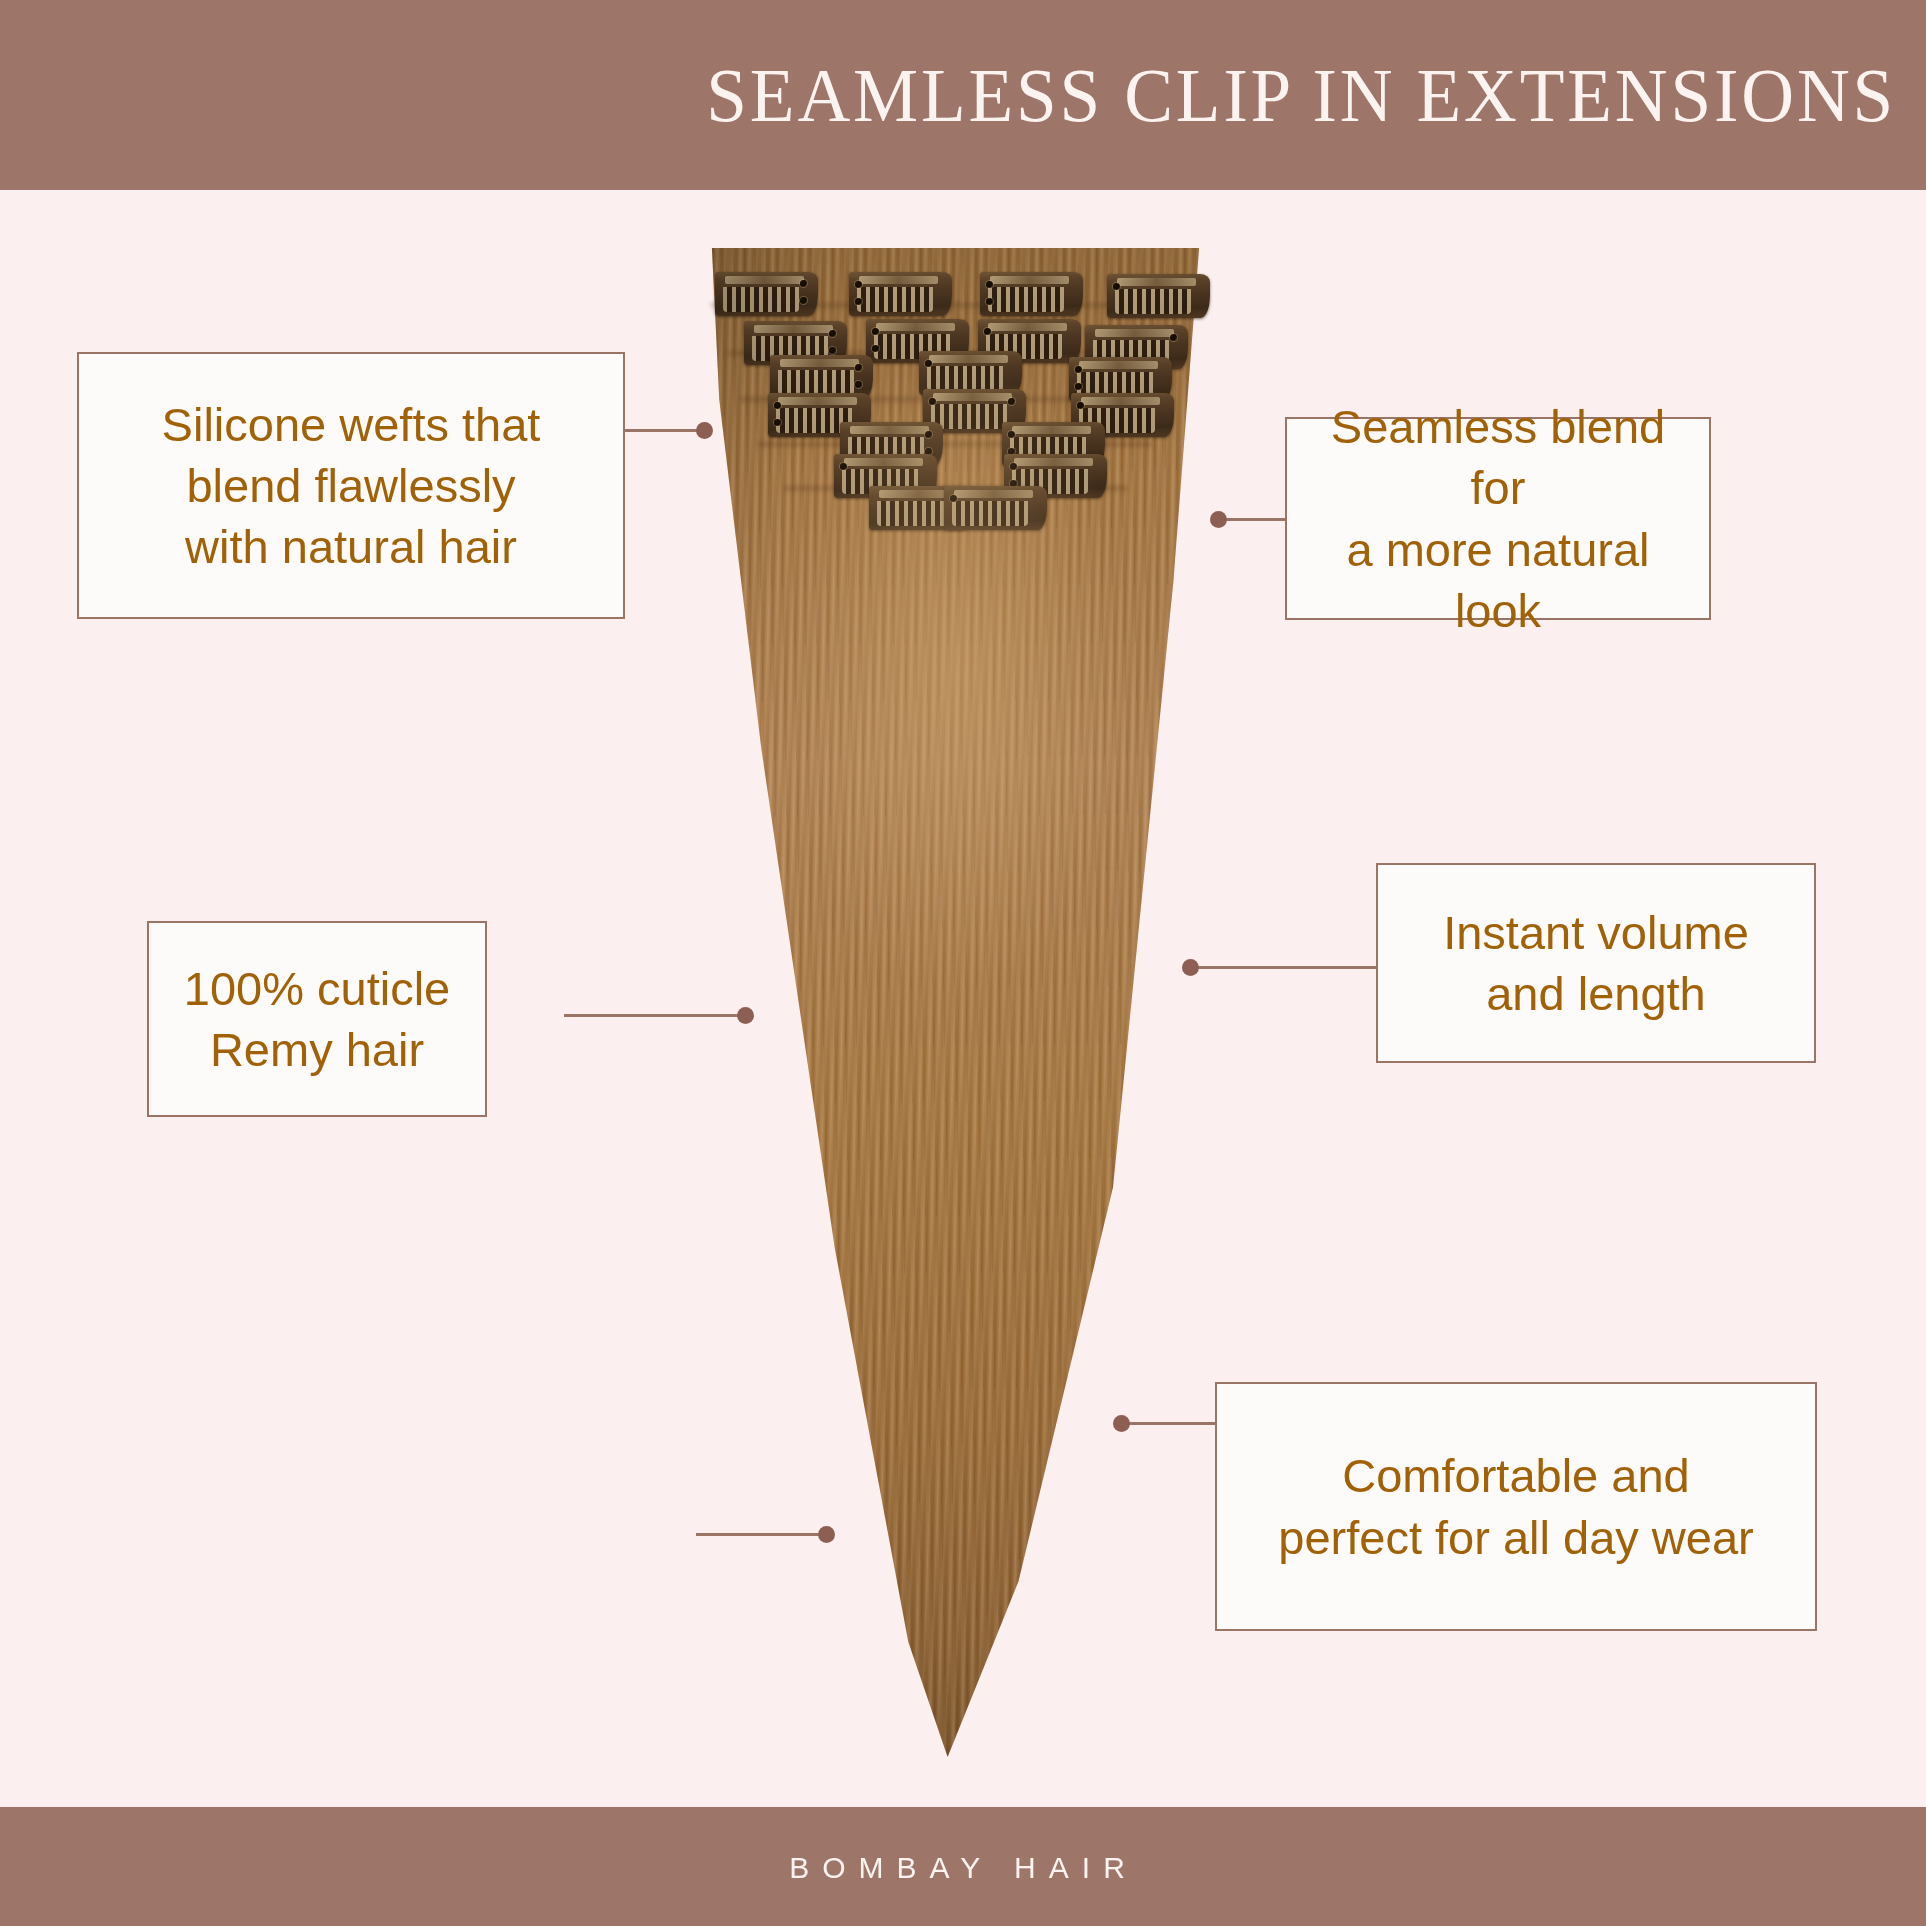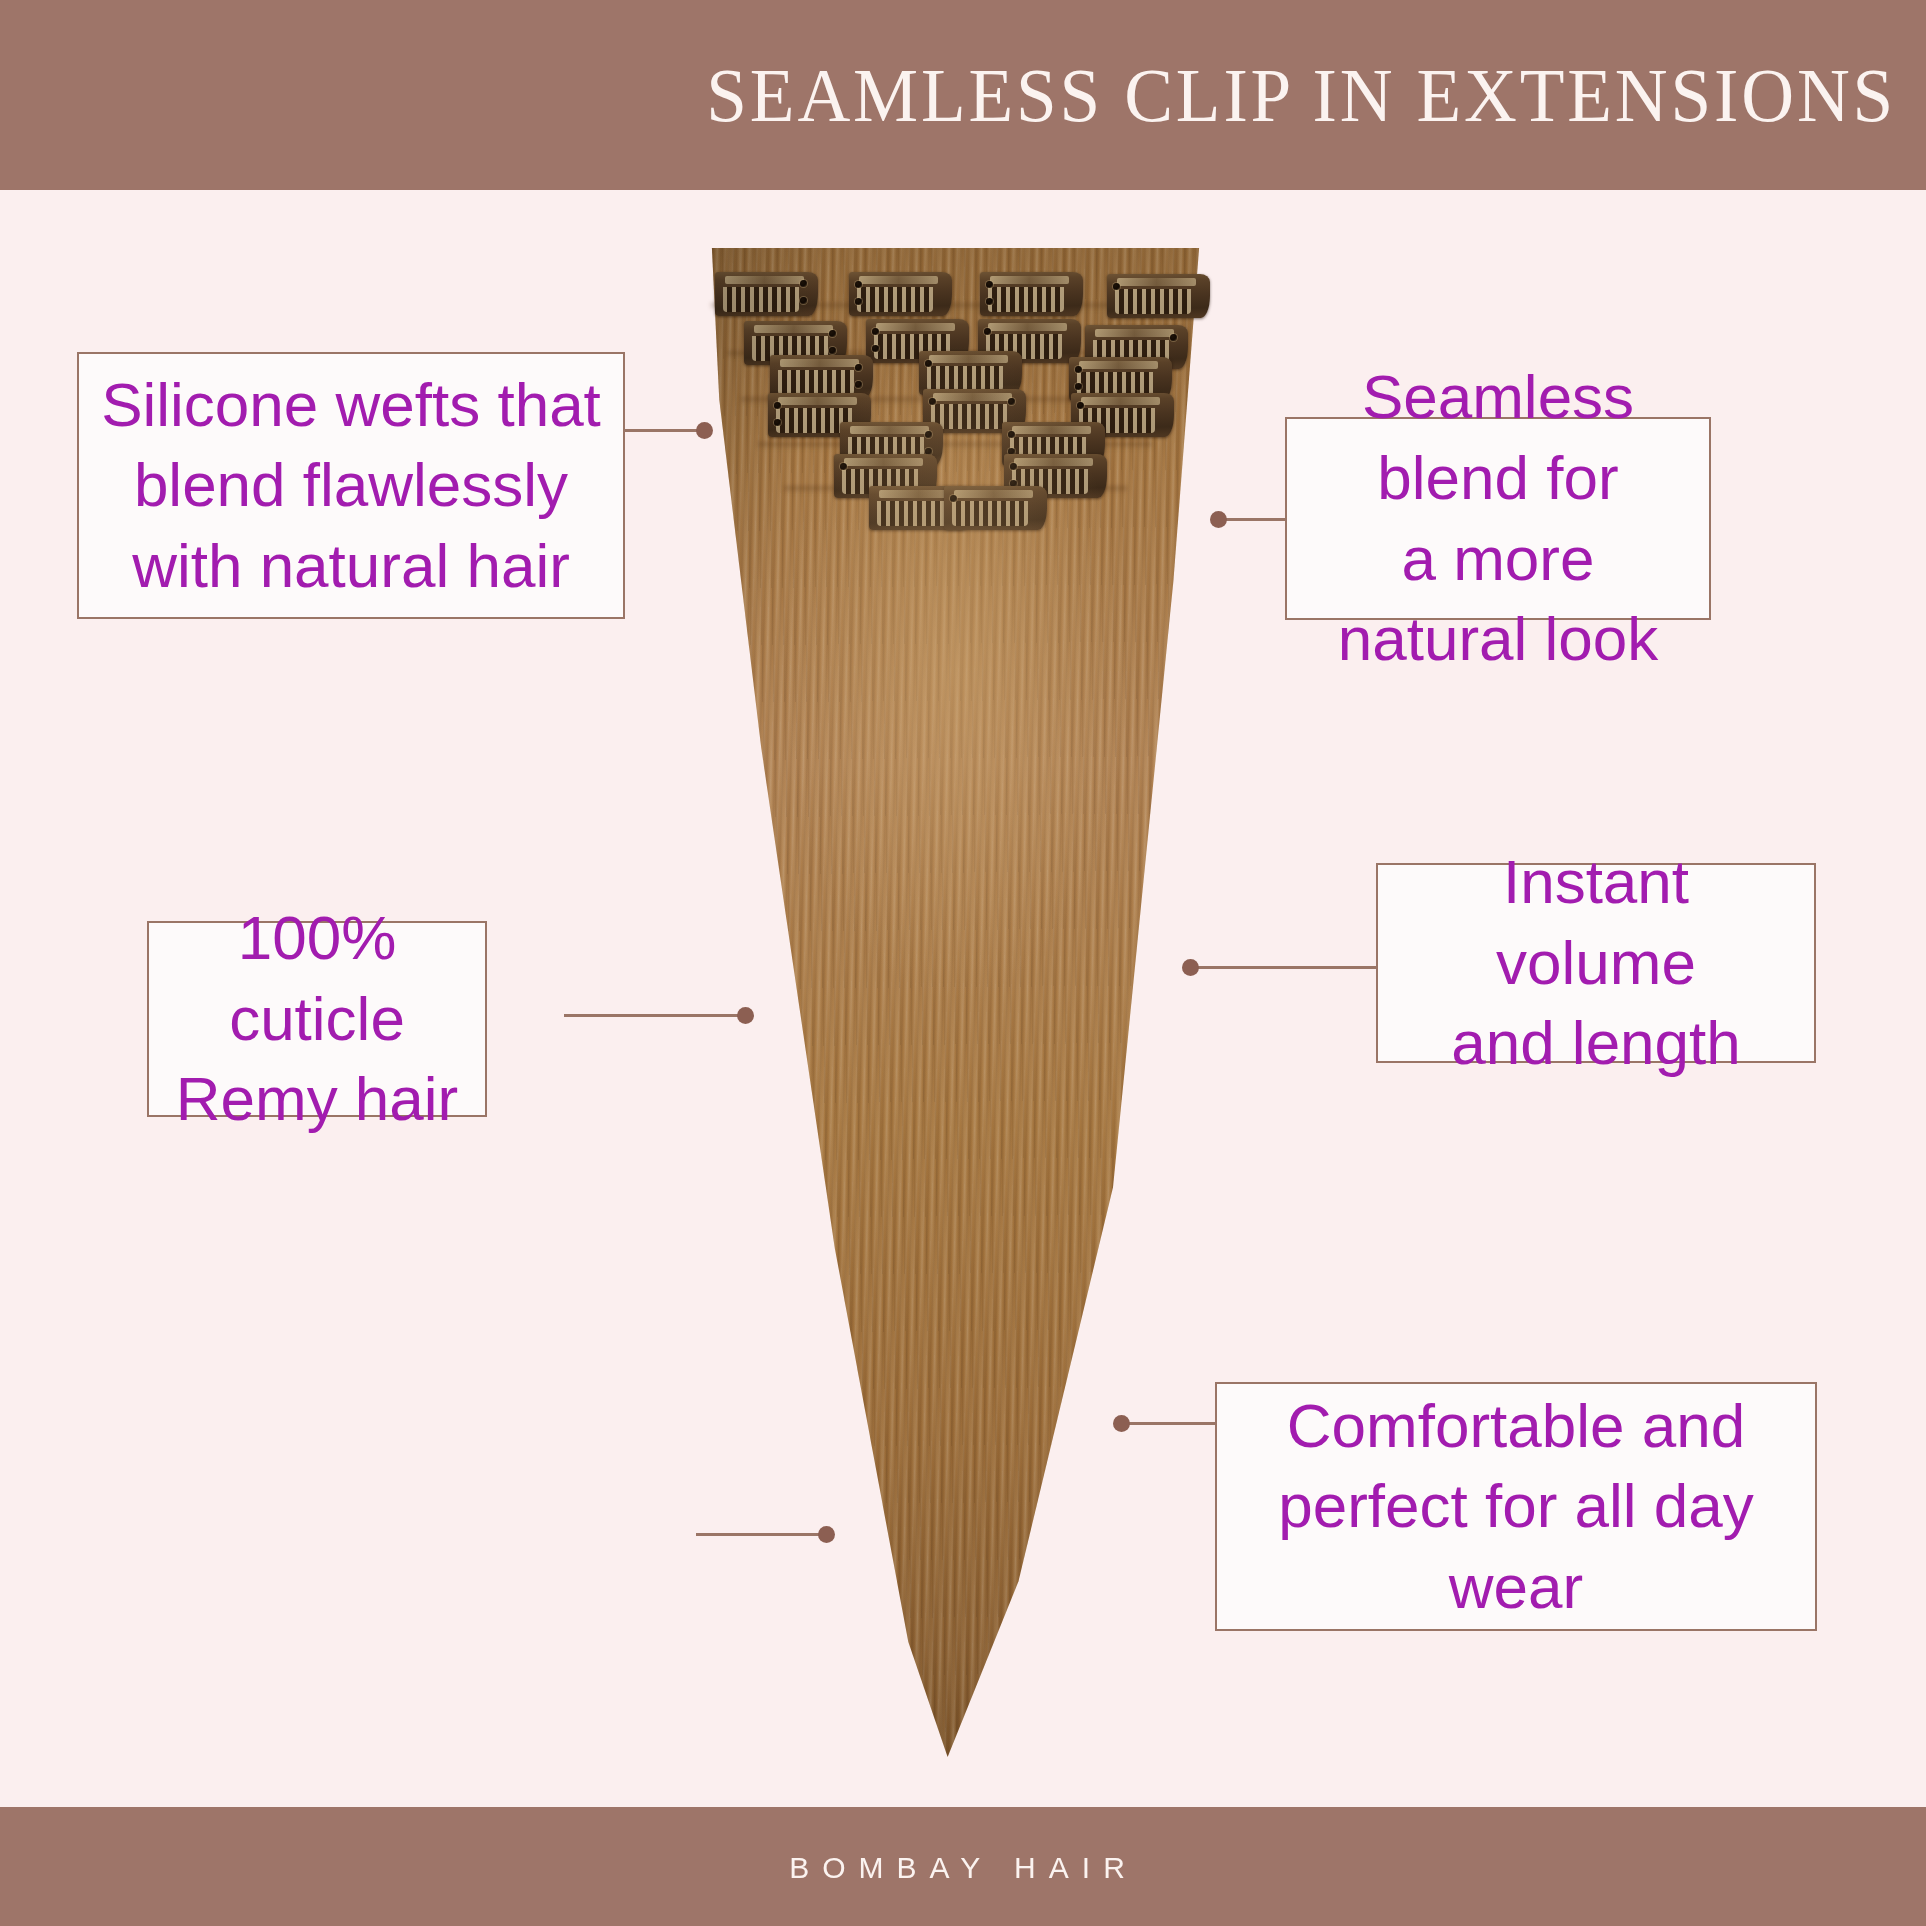--- a/index.html
+++ b/index.html
@@ -160,23 +160,23 @@
     position: absolute;
     background: #FDFAFA;
     border: 2px solid #9A7566;
     box-sizing: border-box;
     display: flex;
     align-items: center;
     justify-content: center;
     padding: 10px 22px;
   }
   .callout-text {
-    color: #a21caf;
+    color: #a16207;
     font-family: "Liberation Sans", sans-serif;
-    font-size: 62px;
+    font-size: 47px;
     line-height: 1.30;
     text-align: center;
     font-weight: 300;
     white-space: pre-line;
   }
 
   
   .connector-line {
     position: absolute;
     height: 3px;

